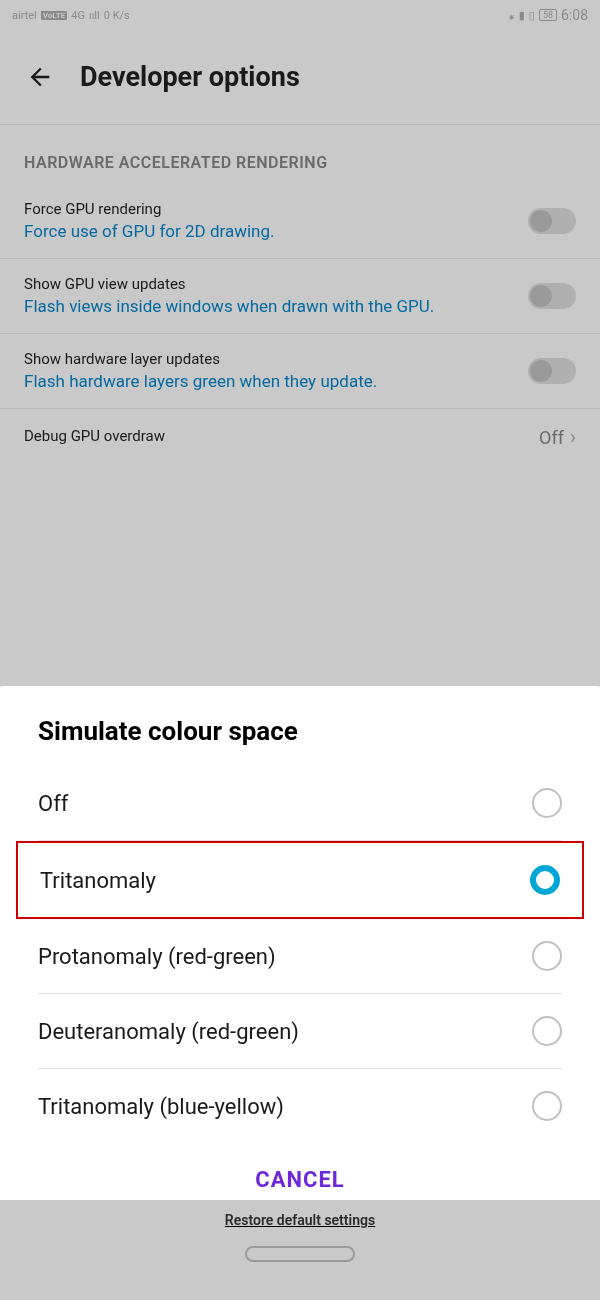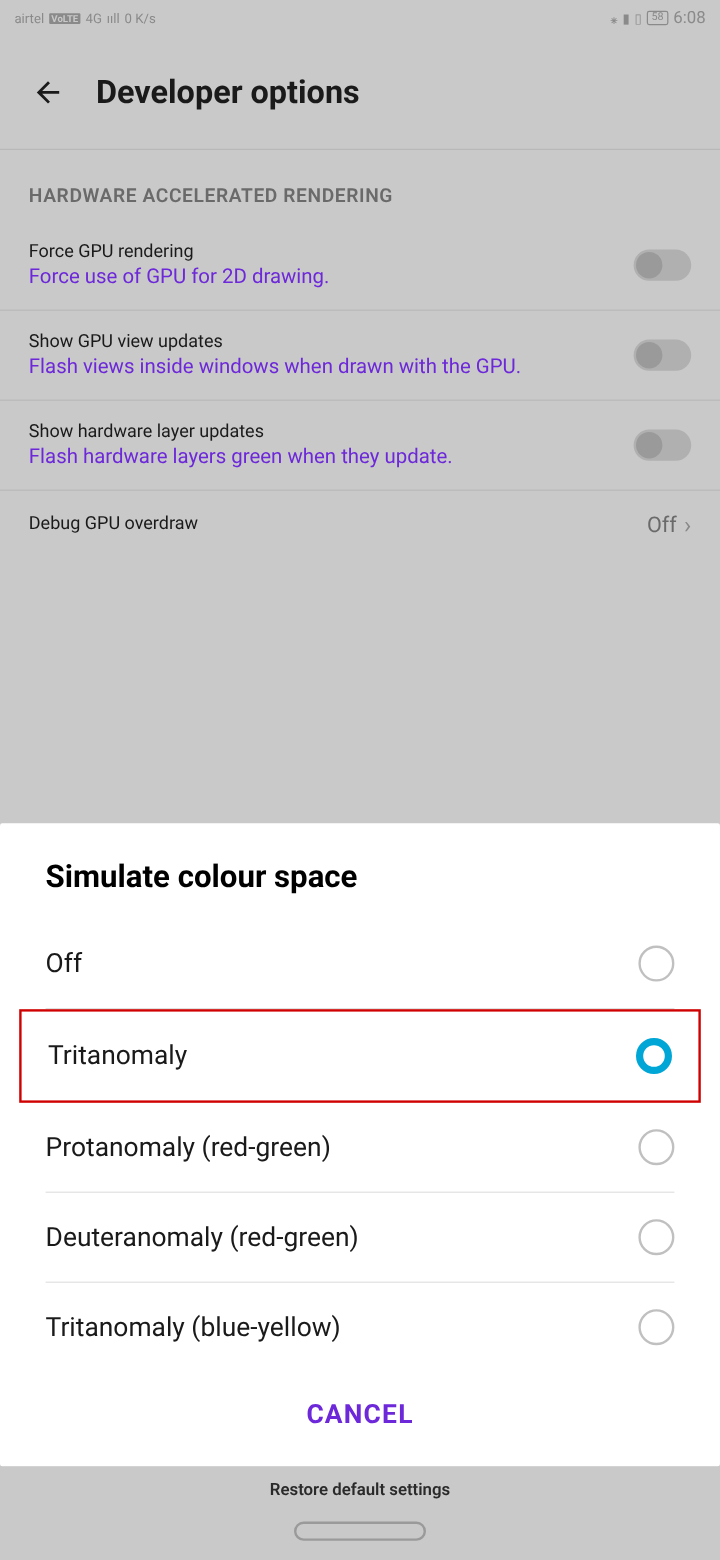--- a/index.html
+++ b/index.html
@@ -15,21 +15,21 @@
     .header { height: 95px; display: flex; align-items: center; padding: 0 24px; border-bottom: 1px solid #b8b8b8; }
     .back-arrow { width: 32px; height: 32px; margin-right: 24px; display: flex; align-items: center; justify-content: center; }
     .back-arrow svg { width: 28px; height: 28px; }
     .header-title { font-size: 27px; font-weight: 700; color: #1a1a1a; }
     
     .section-header { padding: 28px 24px 12px; font-size: 16px; font-weight: 600; color: #6a6a6a; letter-spacing: 0.5px; }
     
     .setting-item { padding: 16px 24px; border-bottom: 1px solid #b8b8b8; display: flex; align-items: center; justify-content: space-between; }
     .setting-text { flex: 1; margin-right: 16px; }
     .setting-title { font-size: 15px; color: #1a1a1a; margin-bottom: 2px; }
-    .setting-subtitle { font-size: 17px; color: #6d28d9; line-height: 1.3; }
+    .setting-subtitle { font-size: 17px; color: #0369a1; line-height: 1.3; }
     .setting-value { font-size: 18px; color: #6a6a6a; display: flex; align-items: center; gap: 6px; }
     
     .toggle { width: 48px; height: 26px; background: #b0b0b0; border-radius: 13px; position: relative; flex-shrink: 0; }
     .toggle::after { content: ''; position: absolute; width: 22px; height: 22px; background: #9a9a9a; border-radius: 50%; top: 2px; left: 2px; }
     
     .chevron { color: #8a8a8a; font-size: 20px; }
     
     .dialog { position: absolute; bottom: 78px; left: 0; right: 0; background: #fff; border-radius: 2px; }
     .dialog-title { padding: 30px 38px 20px; font-size: 26px; font-weight: 700; color: #000000; }
     .dialog-options { padding: 0 38px; }
@@ -38,21 +38,21 @@
     .dialog-option-label { font-size: 22px; color: #1a1a1a; }
     .radio { width: 30px; height: 30px; border-radius: 50%; border: 2px solid #c0c0c0; flex-shrink: 0; position: relative; }
     .radio.selected { border: 6px solid #00a6d6; }
     .radio.selected::after { content: ''; position: absolute; width: 12px; height: 12px; background: #fff; border-radius: 50%; top: 50%; left: 50%; transform: translate(-50%, -50%); }
     .highlight-box { border: 2px solid #d00000; margin: 0 -22px; padding: 0 22px; }
     .highlight-box .dialog-option { border-bottom: none; }
     
     .dialog-cancel { text-align: center; padding: 24px 0 30px; }
     .cancel-btn { font-size: 22px; font-weight: 700; color: #6d28d9; letter-spacing: 1px; background: none; border: none; }
     
-    .restore-bar { position: absolute; bottom: 0; left: 0; right: 0; height: 78px; background: #c9c9c9; text-align: center; padding-top: 12px; }
+    .restore-bar { position: absolute; bottom: 0; left: 0; right: 0; height: 100px; background: #c9c9c9; text-align: center; padding-top: 12px; text-decoration: underline; }
     .restore-text { font-size: 14px; font-weight: 600; color: #2a2a2a; }
     .home-indicator { width: 110px; height: 16px; border: 2px solid #9a9a9a; border-radius: 10px; margin: 18px auto 0; }
   </style>
 </head>
 <body>
 
 <div class="status-bar">
   <div class="status-left">
     <span>airtel</span>
     <span class="volte-badge">VoLTE</span>

